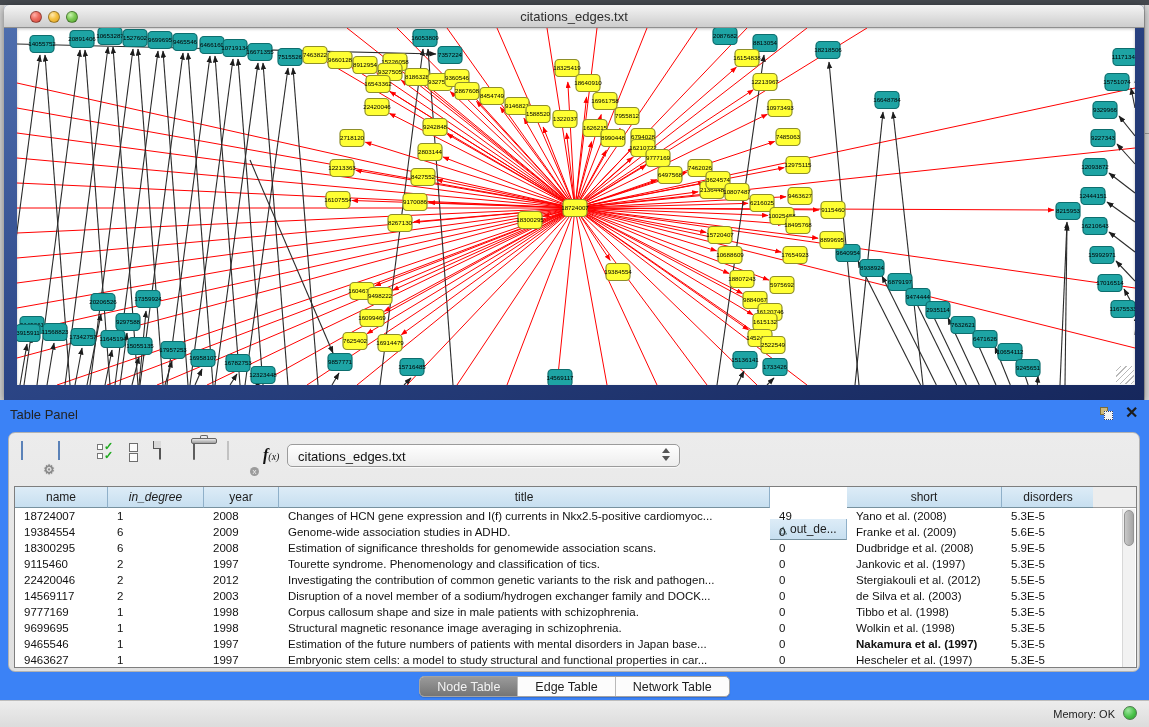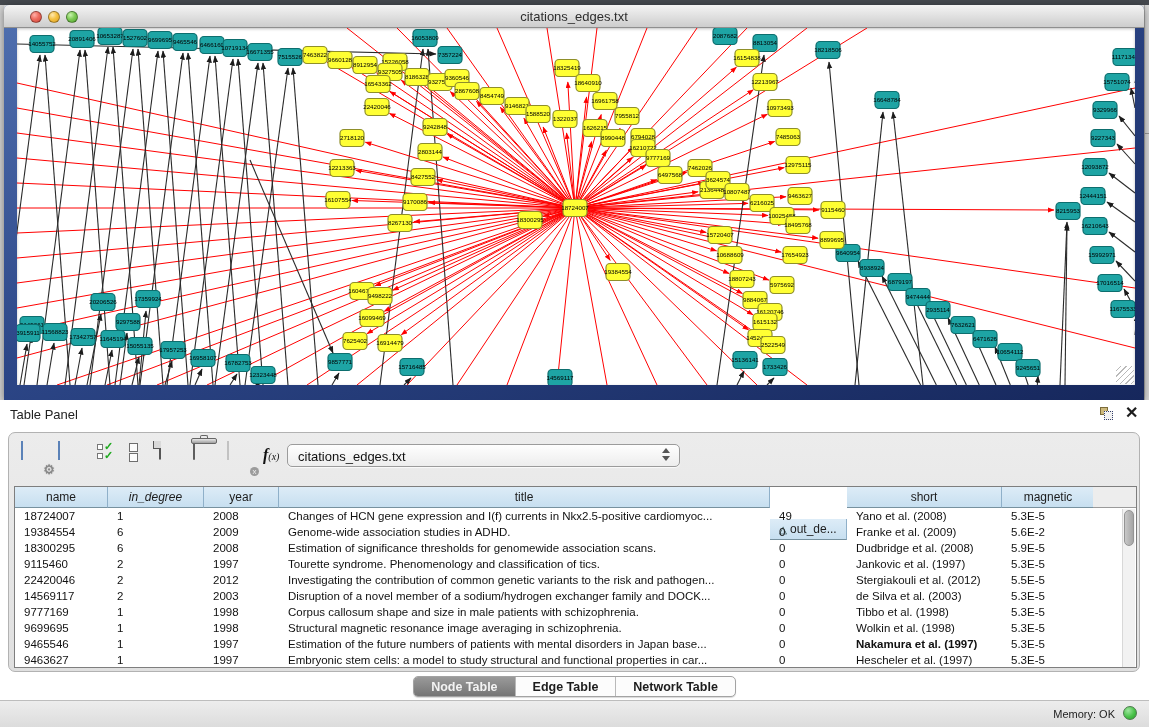--- a/index.html
+++ b/index.html
@@ -23,21 +23,21 @@
   .tl.red    { left:26px;  background:radial-gradient(circle at 35% 30%, #ffb0a8, #ee6c5f 45%, #d1473a); }
   .tl.yellow { left:44px;  background:radial-gradient(circle at 35% 30%, #ffe9b0, #f5c242 45%, #dd9f23); }
   .tl.green  { left:62px;  background:radial-gradient(circle at 35% 30%, #c9f3ae, #7ecb56 45%, #51a42d); }
   .canvas { position:absolute; left:13px; top:23px; width:1118px; height:357px; background:#fff;
       box-shadow:inset 0 1px 3px rgba(0,0,0,.25); overflow:hidden; }
   .canvas svg { display:block; }
   .grip { position:absolute; right:1px; bottom:1px; width:18px; height:18px;
       background:repeating-linear-gradient(135deg, transparent 0 3px, #b9b9b9 3px 4px); }
 
   
-  .table-panel { position:absolute; left:0; top:400px; width:1149px; height:327px; background:#ffffff; }
+  .table-panel { position:absolute; left:0; top:400px; width:1149px; height:327px; background:#3b82f6; }
   .panel-head { position:absolute; left:0; top:0; width:100%; height:28px; }
   .panel-title { position:absolute; left:10px; top:7px; font-size:13px; color:#222; }
   .float-btn { position:absolute; left:1100px; top:7px; width:15px; height:14px; }
   .float-btn .back  { position:absolute; left:0; top:0; width:8px; height:8px; background:#cdb97c; border:1px solid #7c6c3a; }
   .float-btn .front { position:absolute; left:4px; top:4px; width:9px; height:9px; background:#f2f2f2; border:1px dotted #35406b; }
   .close-btn { position:absolute; left:1125px; top:3px; font-size:16px; font-weight:bold; color:#1c1c1c; line-height:20px; }
 
   .panel-box { position:absolute; left:8px; top:32px; width:1132px; height:240px;
       background:linear-gradient(#ececec,#e0e0e0); border:1px solid #b2b2b2; border-radius:7px; }
 
@@ -96,21 +96,21 @@
   .trow { display:flex; height:16px; }
   .tcell { font-size:11.5px; color:#111; padding-left:9px; line-height:16px; white-space:nowrap; overflow:hidden; }
   .vsb { position:absolute; right:1px; top:22px; width:13px; height:158px; background:#f2f2f2; border-left:1px solid #d8d8d8; }
   .vsb .thumb { position:absolute; left:1px; top:1px; width:10px; height:36px; border-radius:6px;
       background:linear-gradient(90deg,#c8c8c8,#a5a5a5); border:1px solid #949494; }
 
   
   .tabs-row { position:absolute; left:0; top:276px; width:100%; display:flex; justify-content:center; }
   .seg { display:flex; border:1px solid #a3a3a3; border-radius:5px; overflow:hidden; background:#fcfcfc;
       box-shadow:0 1px 1px rgba(0,0,0,.15); height:21px; }
-  .seg .tab { padding:0 17px; font-size:12.5px; line-height:20px; color:#1d1d1d; border-right:1px solid #b9b9b9;font-weight:bold; }
+  .seg .tab { padding:0 17px; font-size:12.5px; line-height:20px; color:#1d1d1d; border-right:1px solid #b9b9b9; }
   .seg .tab:last-child { border-right:none; }
   .seg .tab.sel { background:linear-gradient(#9a9a9a,#757575); color:#f3f3f3; }
 
   
   .statusbar { position:absolute; left:0; top:700px; width:1149px; height:27px;
       background:linear-gradient(#ededed,#dcdcdc); border-top:1px solid #bdbdbd; }
   .mem { position:absolute; right:34px; top:7px; font-size:11px; color:#222;margin-left:36px; }
   .memdot { position:absolute; right:12px; top:5px; width:14px; height:14px; border-radius:50%;
       border:1px solid #4c7a4c; background:radial-gradient(circle at 35% 30%, #9fe69f, #49c249 55%, #2e9b2e); }
 </style>
@@ -843,41 +843,41 @@
       </div>
 
       <div class="grid-wrap">
         <div class="hdr" id="hdr-row">
             <div class="hcell" style="width: 93px;">name</div>
             <div class="hcell" style="width: 96px; font-style: italic;">in_degree</div>
             <div class="hcell" style="width: 75px;">year</div>
             <div class="hcell" style="width: 491px;">title</div>
             <div class="hcell" style="width: 77px; margin-top: 32px;"><span class="sort-tri">△</span>out_de...</div>
             <div class="hcell" style="width: 155px;">short</div>
-            <div class="hcell" style="width: 93px;">magnetic</div>
+            <div class="hcell" style="width: 93px;">disorders</div>
           </div>
         <div class="hdr-fill"></div>
         <div class="rows" id="body-rows">
             <div class="trow">
               <div class="tcell" style="width: 93px;">18724007</div>
               <div class="tcell" style="width: 96px;">1</div>
               <div class="tcell" style="width: 75px;">2008</div>
               <div class="tcell" style="width: 491px;">Changes of HCN gene expression and I(f) currents in Nkx2.5-positive cardiomyoc...</div>
               <div class="tcell" style="width: 77px;">49</div>
               <div class="tcell" style="width: 155px;">Yano et al. (2008)</div>
               <div class="tcell" style="width: 93px;">5.3E-5</div>
             </div>
             <div class="trow">
               <div class="tcell" style="width: 93px;">19384554</div>
               <div class="tcell" style="width: 96px;">6</div>
               <div class="tcell" style="width: 75px;">2009</div>
               <div class="tcell" style="width: 491px;">Genome-wide association studies in ADHD.</div>
               <div class="tcell" style="width: 77px;">0</div>
               <div class="tcell" style="width: 155px;">Franke et al. (2009)</div>
-              <div class="tcell" style="width: 93px;">5.6E-2</div>
+              <div class="tcell" style="width: 93px;">5.6E-5</div>
             </div>
             <div class="trow">
               <div class="tcell" style="width: 93px;">18300295</div>
               <div class="tcell" style="width: 96px;">6</div>
               <div class="tcell" style="width: 75px;">2008</div>
               <div class="tcell" style="width: 491px;">Estimation of significance thresholds for genomewide association scans.</div>
               <div class="tcell" style="width: 77px;">0</div>
               <div class="tcell" style="width: 155px;">Dudbridge et al. (2008)</div>
               <div class="tcell" style="width: 93px;">5.9E-5</div>
             </div>

